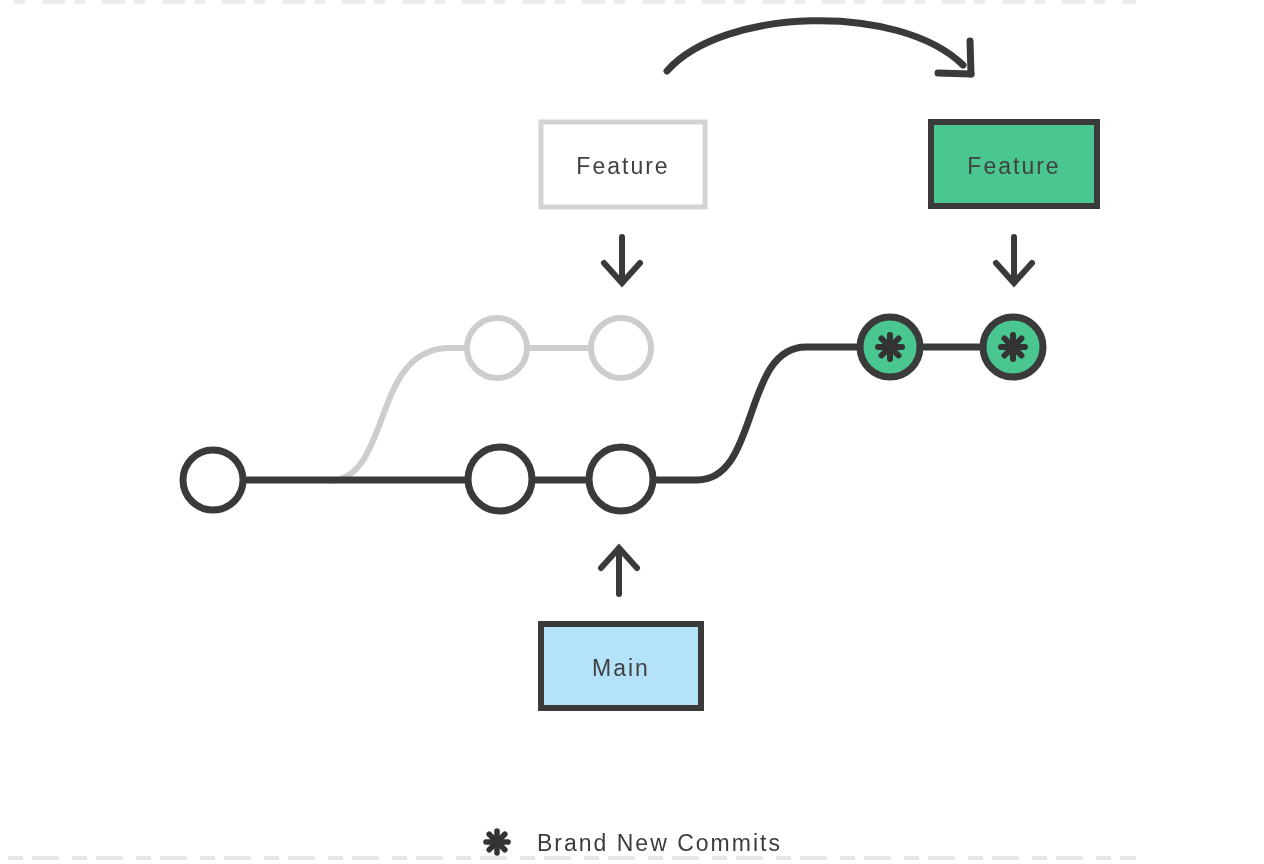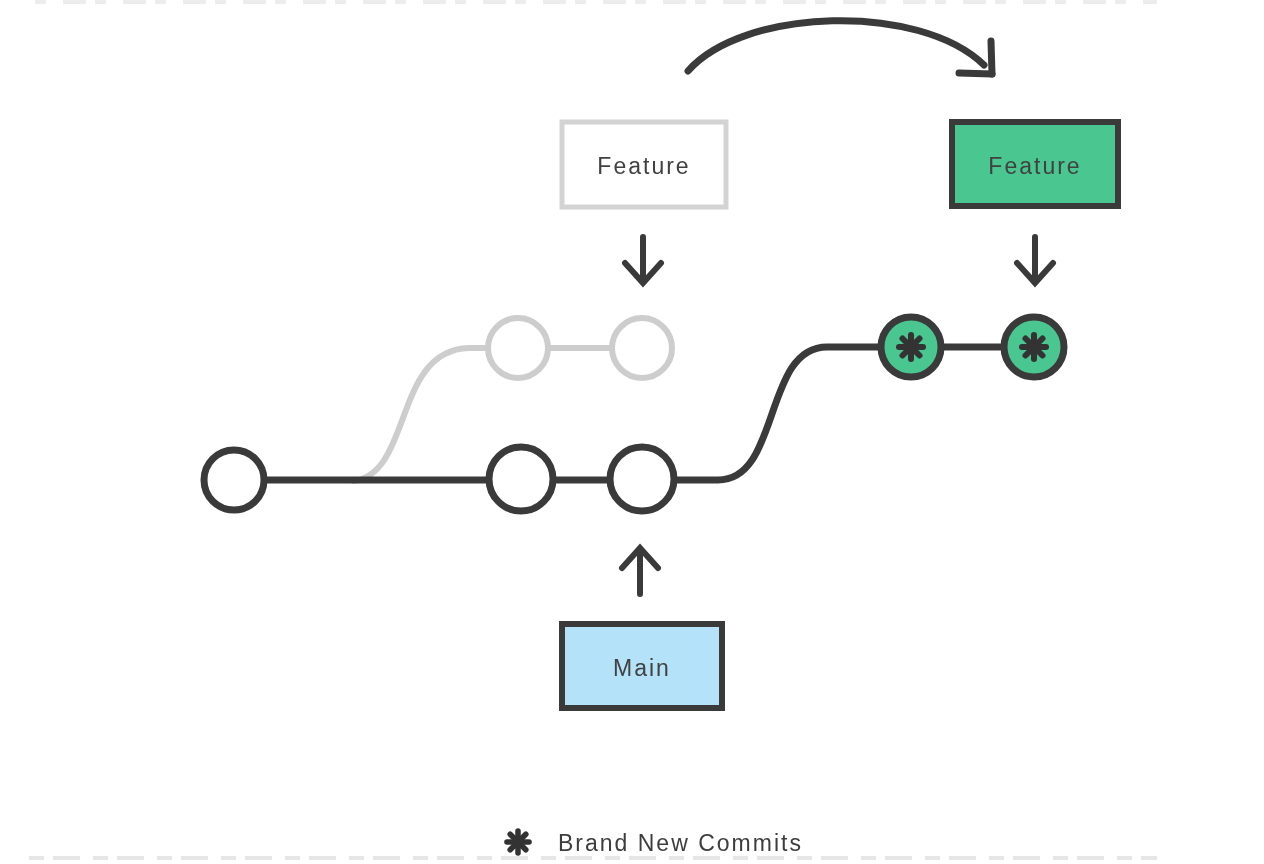--- a/index.html
+++ b/index.html
@@ -7,21 +7,20 @@
     padding: 0;
     background: #ffffff;
     font-family: "Liberation Sans", sans-serif;
   }
   .canvas {
     position: relative;
     width: 1136px;
     height: 864px;
     background: #ffffff;
     overflow: hidden;
-    padding-left: 21px;
   }
   svg { display: block; }
   .box-label {
     font-size: 23px;
     letter-spacing: 2px;
     fill: #414141;
   }
   .legend-label {
     font-size: 23px;
     letter-spacing: 2px;

